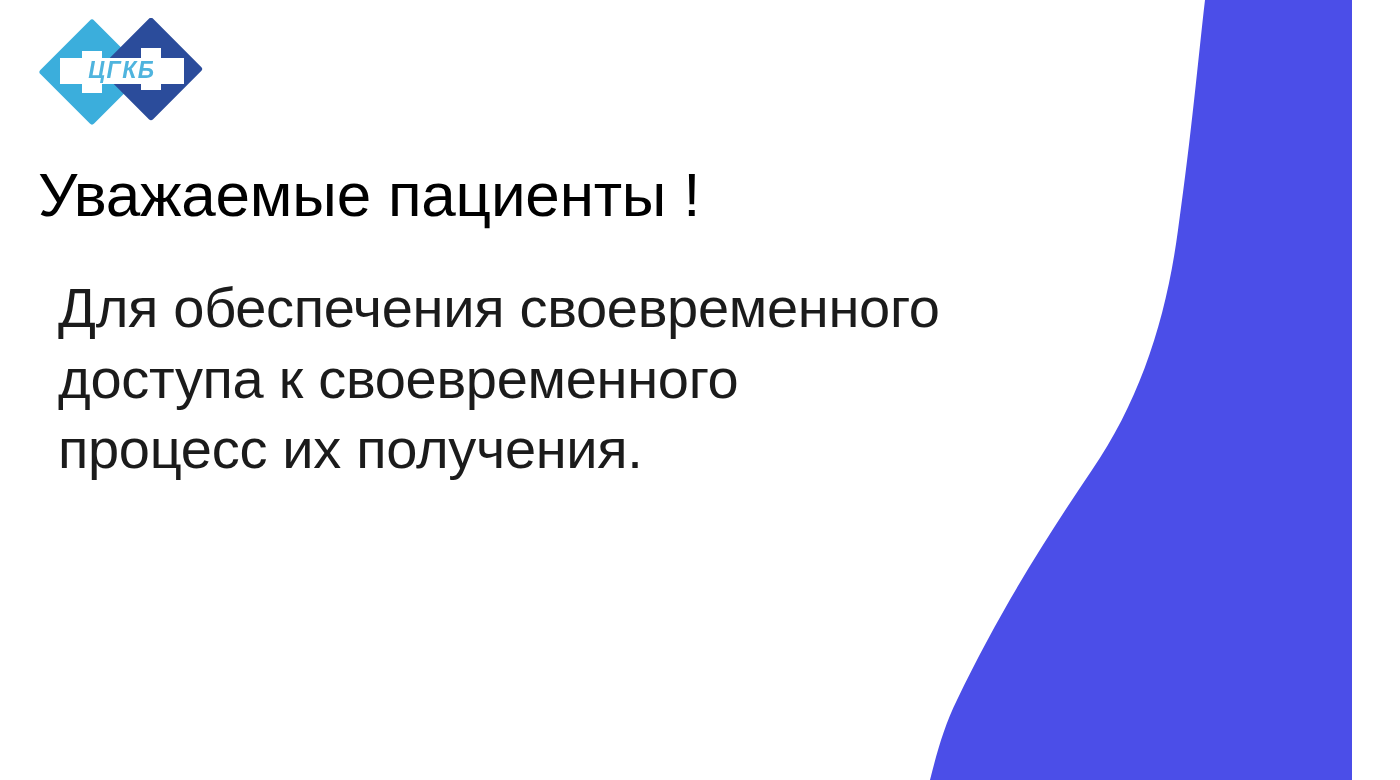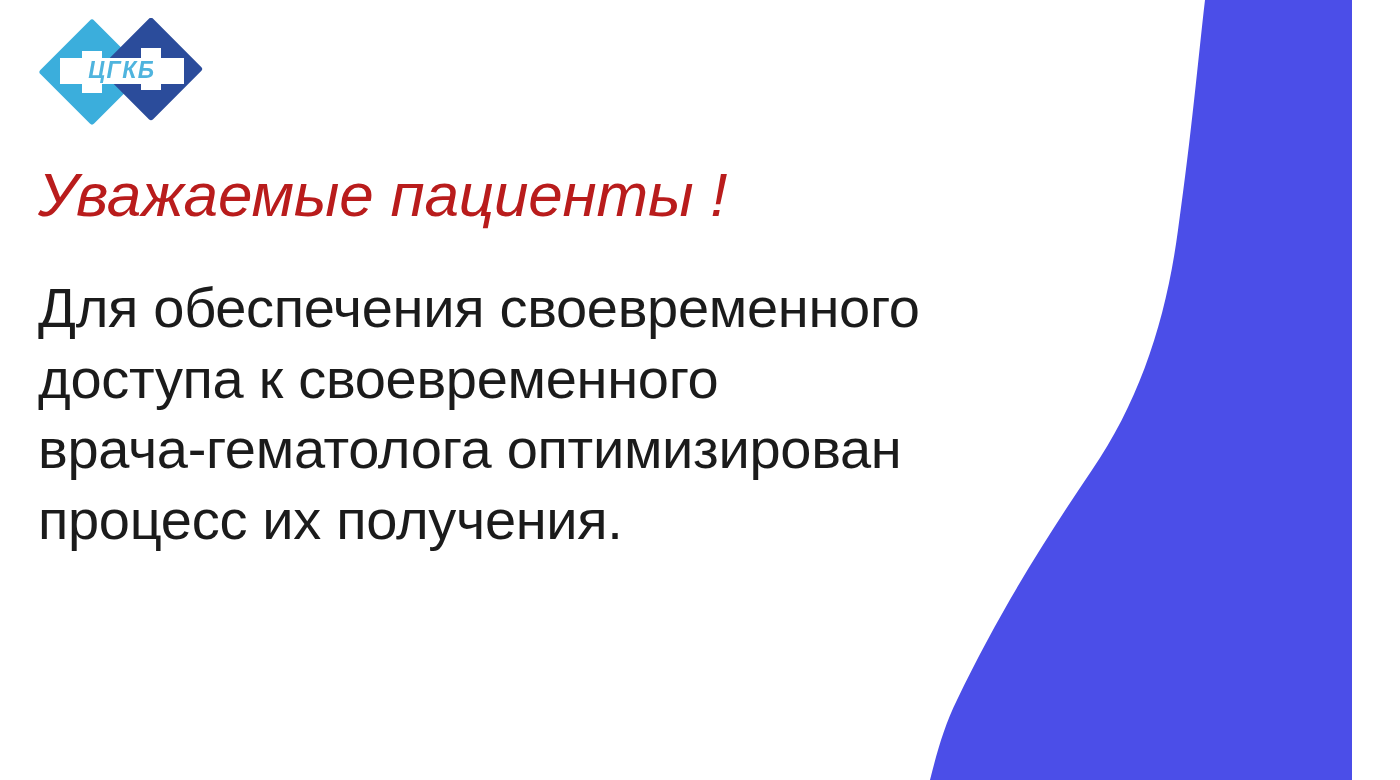--- a/index.html
+++ b/index.html
@@ -58,20 +58,21 @@
   #body-lines {
     font-size: 56px;
     font-weight: 400;
     line-height: 1.26;
     color: #1b1b1b;
     letter-spacing: -0.3px;
   }
   #body-lines .line {
     display: block;
     white-space: nowrap;
+    margin-left: 20px;
   }
 </style>
 </head>
 <body>
 
 <div id="slide" style="background: rgb(255, 255, 255);">
 
   <svg id="blue-shape" viewBox="0 0 1400 780" preserveAspectRatio="none">
     <path id="blue-wave-path" d="M 1205 0
              C 1198 60, 1192 130, 1178 230
@@ -96,22 +97,21 @@
 
       <path id="logo-cross-dark" d="M 103 30 h 20 v 11 h 11 v 20 h -11 v 11 h -20 v -11 h -11 v -20 h 11 z" fill="#ffffff"></path>
     </g>
 
     <rect id="logo-band" x="22" y="40" width="124" height="26" fill="#ffffff"></rect>
 
     <text id="logo-text" x="84" y="60" text-anchor="middle" font-family="'Liberation Sans', sans-serif" font-size="23" font-weight="bold" font-style="italic" letter-spacing="1.5" fill="#4FB4DE">ЦГКБ</text>
   </svg>
 
   <div id="text-block">
-    <h1 id="heading" style="color: #b91c1c; font-style: italic;">Уважаемые пациенты !</h1>
+    <h1 id="heading" style="color: #000000;">Уважаемые пациенты !</h1>
     <div id="body-lines" style="color: rgb(27, 27, 27);">
       <span class="line">Для обеспечения своевременного</span>
       <span class="line">доступа к своевременного</span>
-      <span class="line">врача-гематолога оптимизирован</span>
       <span class="line">процесс их получения.</span>
     </div>
   </div>
 
 </div>
 
 </body></html>

